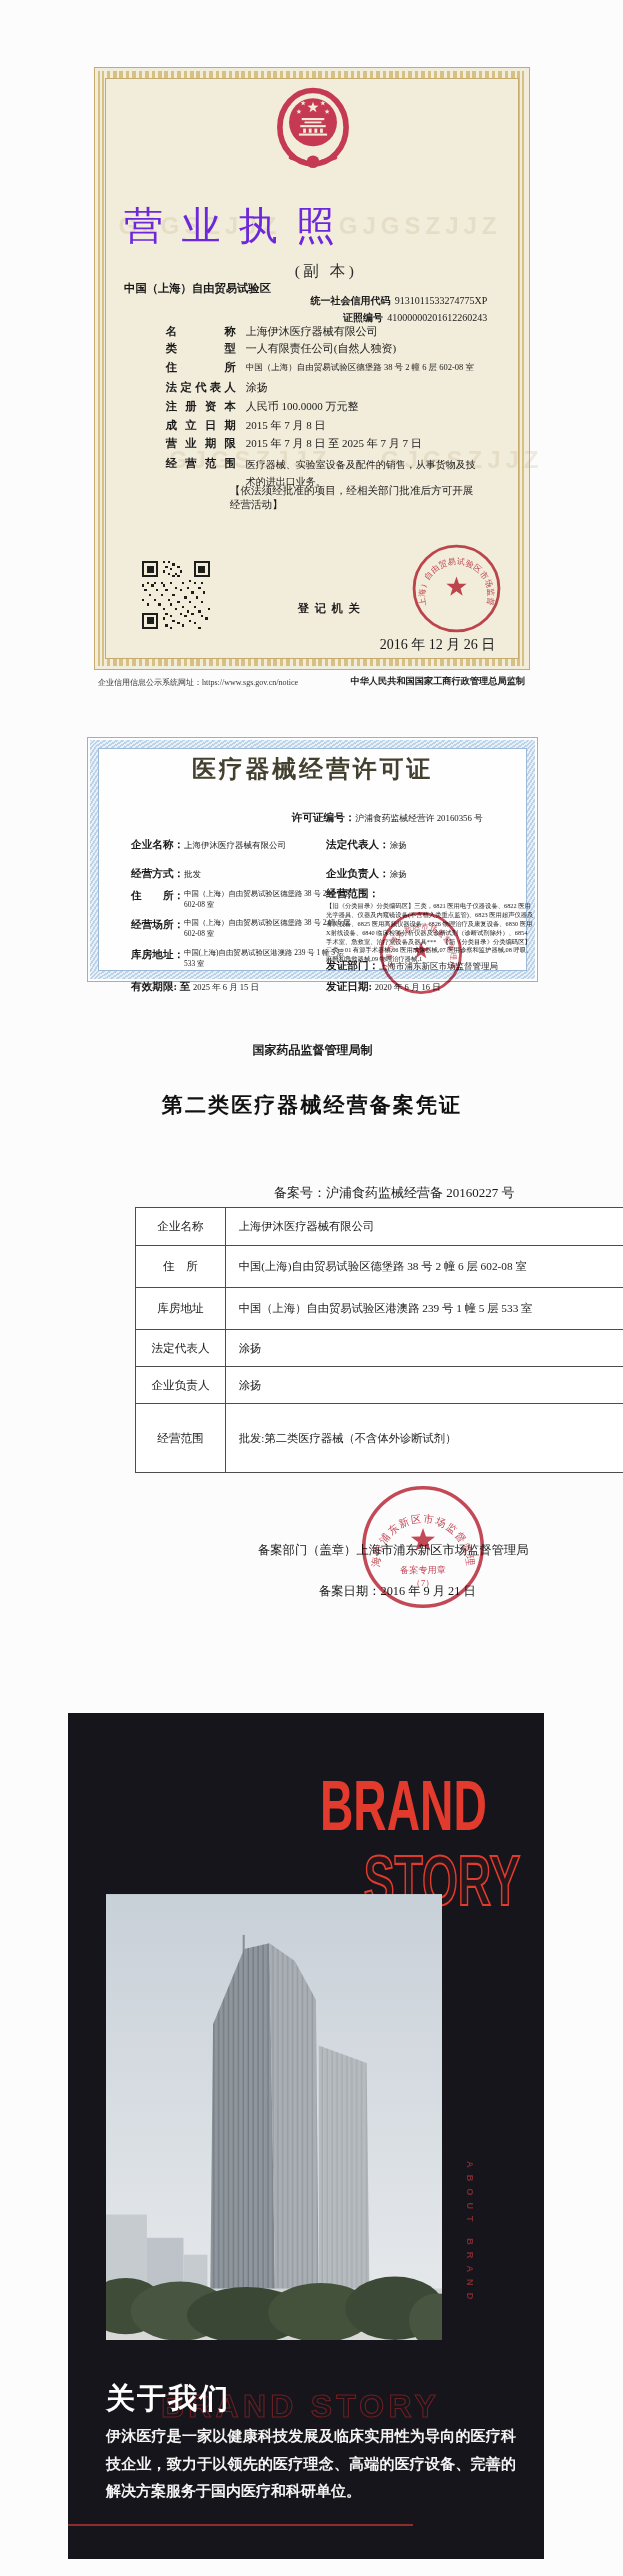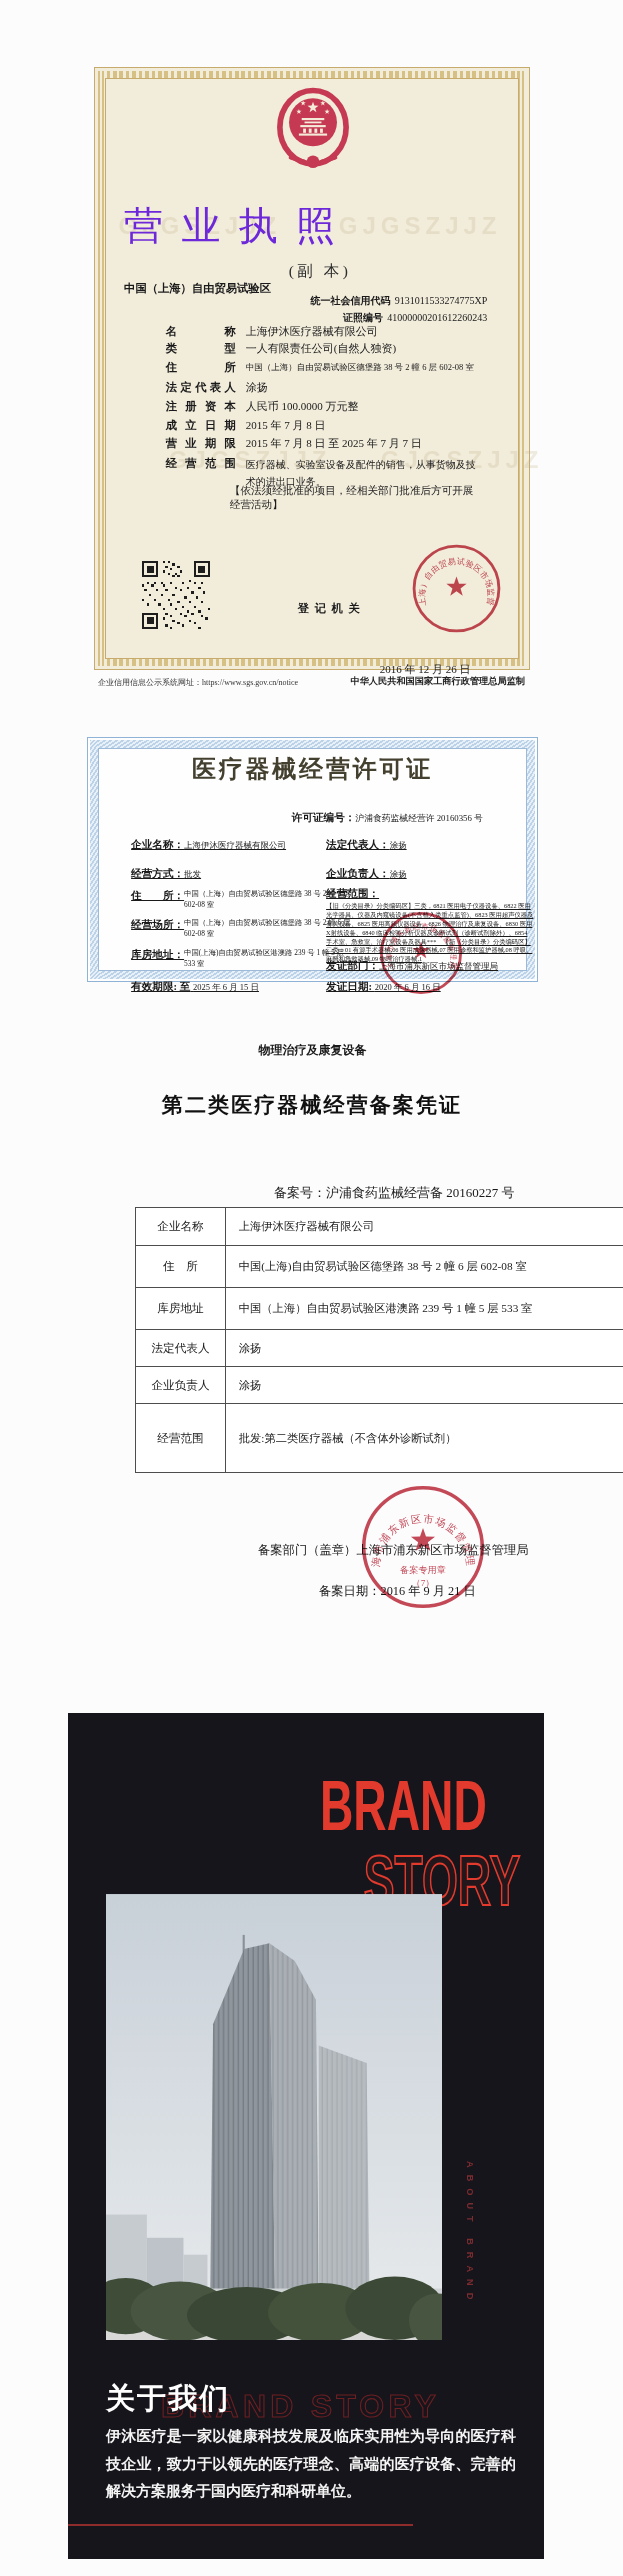--- a/index.html
+++ b/index.html
@@ -14,54 +14,54 @@
            border:7.8px solid transparent;
            border-image:repeating-linear-gradient(90deg,#d7c084 0 3.5px,#f2ecdb 3.5px 6.3px) 11; }
   .cert1-inner { position:relative; width:100%; height:100%; border:0.7px solid #c6ab6d; }
   .wm { position:absolute; font-family:"Liberation Sans",sans-serif; font-weight:bold;
         font-size:24px; letter-spacing:5px; color:rgba(186,166,116,0.20); }
   .wm1{ left:12.7px; top:133px; } .wm2{ left:233px; top:133px; }
   .wm3{ left:63px; top:367px; } .wm4{ left:275px; top:367px; }
   .emblem { position:absolute; left:168px; top:8.5px; width:78px; height:86px; }
   .bl-title { position:absolute; left:0; top:120px; width:100%; 
               font-size:39px; font-weight:normal; color:#6d28d9; letter-spacing:18.3px; text-indent:18.3px; }
-  .bl-sub { position:absolute; left:8px; top:182px; width:100%; text-align:center;
+  .bl-sub { position:absolute; left:14px; top:182px; width:100%; text-align:center;
             font-size:15.5px; color:#2c2c2c; letter-spacing:3.5px; }
   .bl-region { position:absolute; left:18.3px; top:202px; font-size:11.3px; font-weight:bold; }
   .bl-codes { position:absolute; right:31px; top:213px; text-align:right; font-size:10px; line-height:17px; }
   .bl-codes b { margin-right:4.2px; }
   .blr { position:absolute; left:60px; white-space:nowrap; }
   .bl-label { display:inline-block; width:70px; text-align:justify; text-align-last:justify;
               font-weight:bold; font-size:11.3px; vertical-align:top; }
   .bl-value { display:inline-block; margin-left:10px; font-size:11px; vertical-align:top; }
   .r1{top:245px} .r2{top:262px} .r3{top:281px} .r4{top:301px}
   .r5{top:320px} .r6{top:339px} .r7{top:357px} .r8{top:377px; white-space:normal;}
   .r3 .bl-value{ font-size:8.5px; margin-top:2.1px; }
   .r8 .bl-value{ width:235px; font-size:10px; line-height:17px; }
   .bl-extra { position:absolute; left:124px; top:405px; width:245px; font-size:10.6px;
               line-height:13.7px; color:#1b1b1b; }
   .qr { position:absolute; left:36px; top:482px; width:68px; height:68px; }
   .bl-registrar { position:absolute; left:192px; top:522px; font-size:11.3px; font-weight:bold; letter-spacing:5.6px; }
-  .bl-date { position:absolute; left:274px; top:583px; font-size:11px; }
+  .bl-date { position:absolute; left:274px; top:557px; font-size:14px; }
   .seal { mix-blend-mode:multiply; opacity:.92; }
   .seal1 { position:absolute; left:301px; top:460px; width:99px; height:99px; }
   .bl-foot-l { position:absolute; left:98px; top:677px; font-size:8px; color:#333; }
   .bl-foot-r { position:absolute; right:99px; top:675px; font-size:9.2px; font-weight:bold; color:#222; }
 
   
   .cert2 { position:absolute; left:87px; top:737px; width:451px; height:245px;
            background:#fefefe; border:1.4px solid #8fb3d6; padding:2.1px; }
   .cert2-band { width:100%; height:100%; border:8.5px solid transparent;
            border-image:repeating-linear-gradient(135deg,#bcd2e8 0 2.1px,#e9f1f8 2.1px 4.2px) 12; }
   .cert2-inner { position:relative; width:100%; height:100%; border:0.7px solid #9dbbd9; }
   .c2-title { position:absolute; left:0; top:4.2px; width:100%; text-align:center;
               font-size:24px; font-weight:bold; color:#44402f; letter-spacing:2.8px; }
   .c2-lic { position:absolute; right:43px; top:62px; font-size:10.6px; }
   .c2-lic b { font-size:10.6px; } .c2-lic span { font-size:8.8px; }
-  .c2row { position:absolute; white-space:nowrap;text-decoration:underline; }
+  .c2row { position:absolute; white-space:nowrap; }
   .c2-label { font-weight:bold; font-size:10.6px; }
   .c2-val { font-size:8.5px; }
   .c2-val-sm { display:inline-block; width:169px; font-size:7.4px; line-height:10.6px;
                vertical-align:top; white-space:normal; }
   .c2a{ left:32px; top:89px; } .c2b{ left:32px; top:118px; }
   .c2c{ left:32px; top:140px; } .c2d{ left:32px; top:169px; }
   .c2e{ left:32px; top:199px; } .c2f{ left:32px; top:231px; }
   .c2g{ left:227px; top:89px; } .c2h{ left:227px; top:118px; }
   .c2i{ left:227px; top:138px; white-space:normal; width:211px; }
   .c2-scope { display:block; font-size:6.3px; line-height:8.8px; width:209px; color:#222; margin-top:1.4px; }
@@ -247,21 +247,21 @@
             </defs>
           <text font-size="10.5" letter-spacing="1" class="seal-ink" text-anchor="middle">
             <textPath href="#arc2" startOffset="50%">上海市浦东新区市场监督管理局</textPath>
           </text>
           <use href="#star5" class="seal-ink" transform="translate(65,62) scale(0.85)"></use>
         </svg>
       </div>
     </div>
   </section>
 
-  <div class="c2-foot">物理治疗及康复设备</div>
+  <div class="c2-foot">国家药品监督管理局制</div>
 
   <h2 class="c3-title">第二类医疗器械经营备案凭证</h2>
   <div class="c3-no">备案号：沪浦食药监械经营备 20160227 号</div>
 
   <div class="t3">
     <div class="t3-row h52">
         <div class="t3-label">企业名称</div>
         <div class="t3-value">上海伊沐医疗器械有限公司</div>
       </div>
     <div class="t3-row h60">

